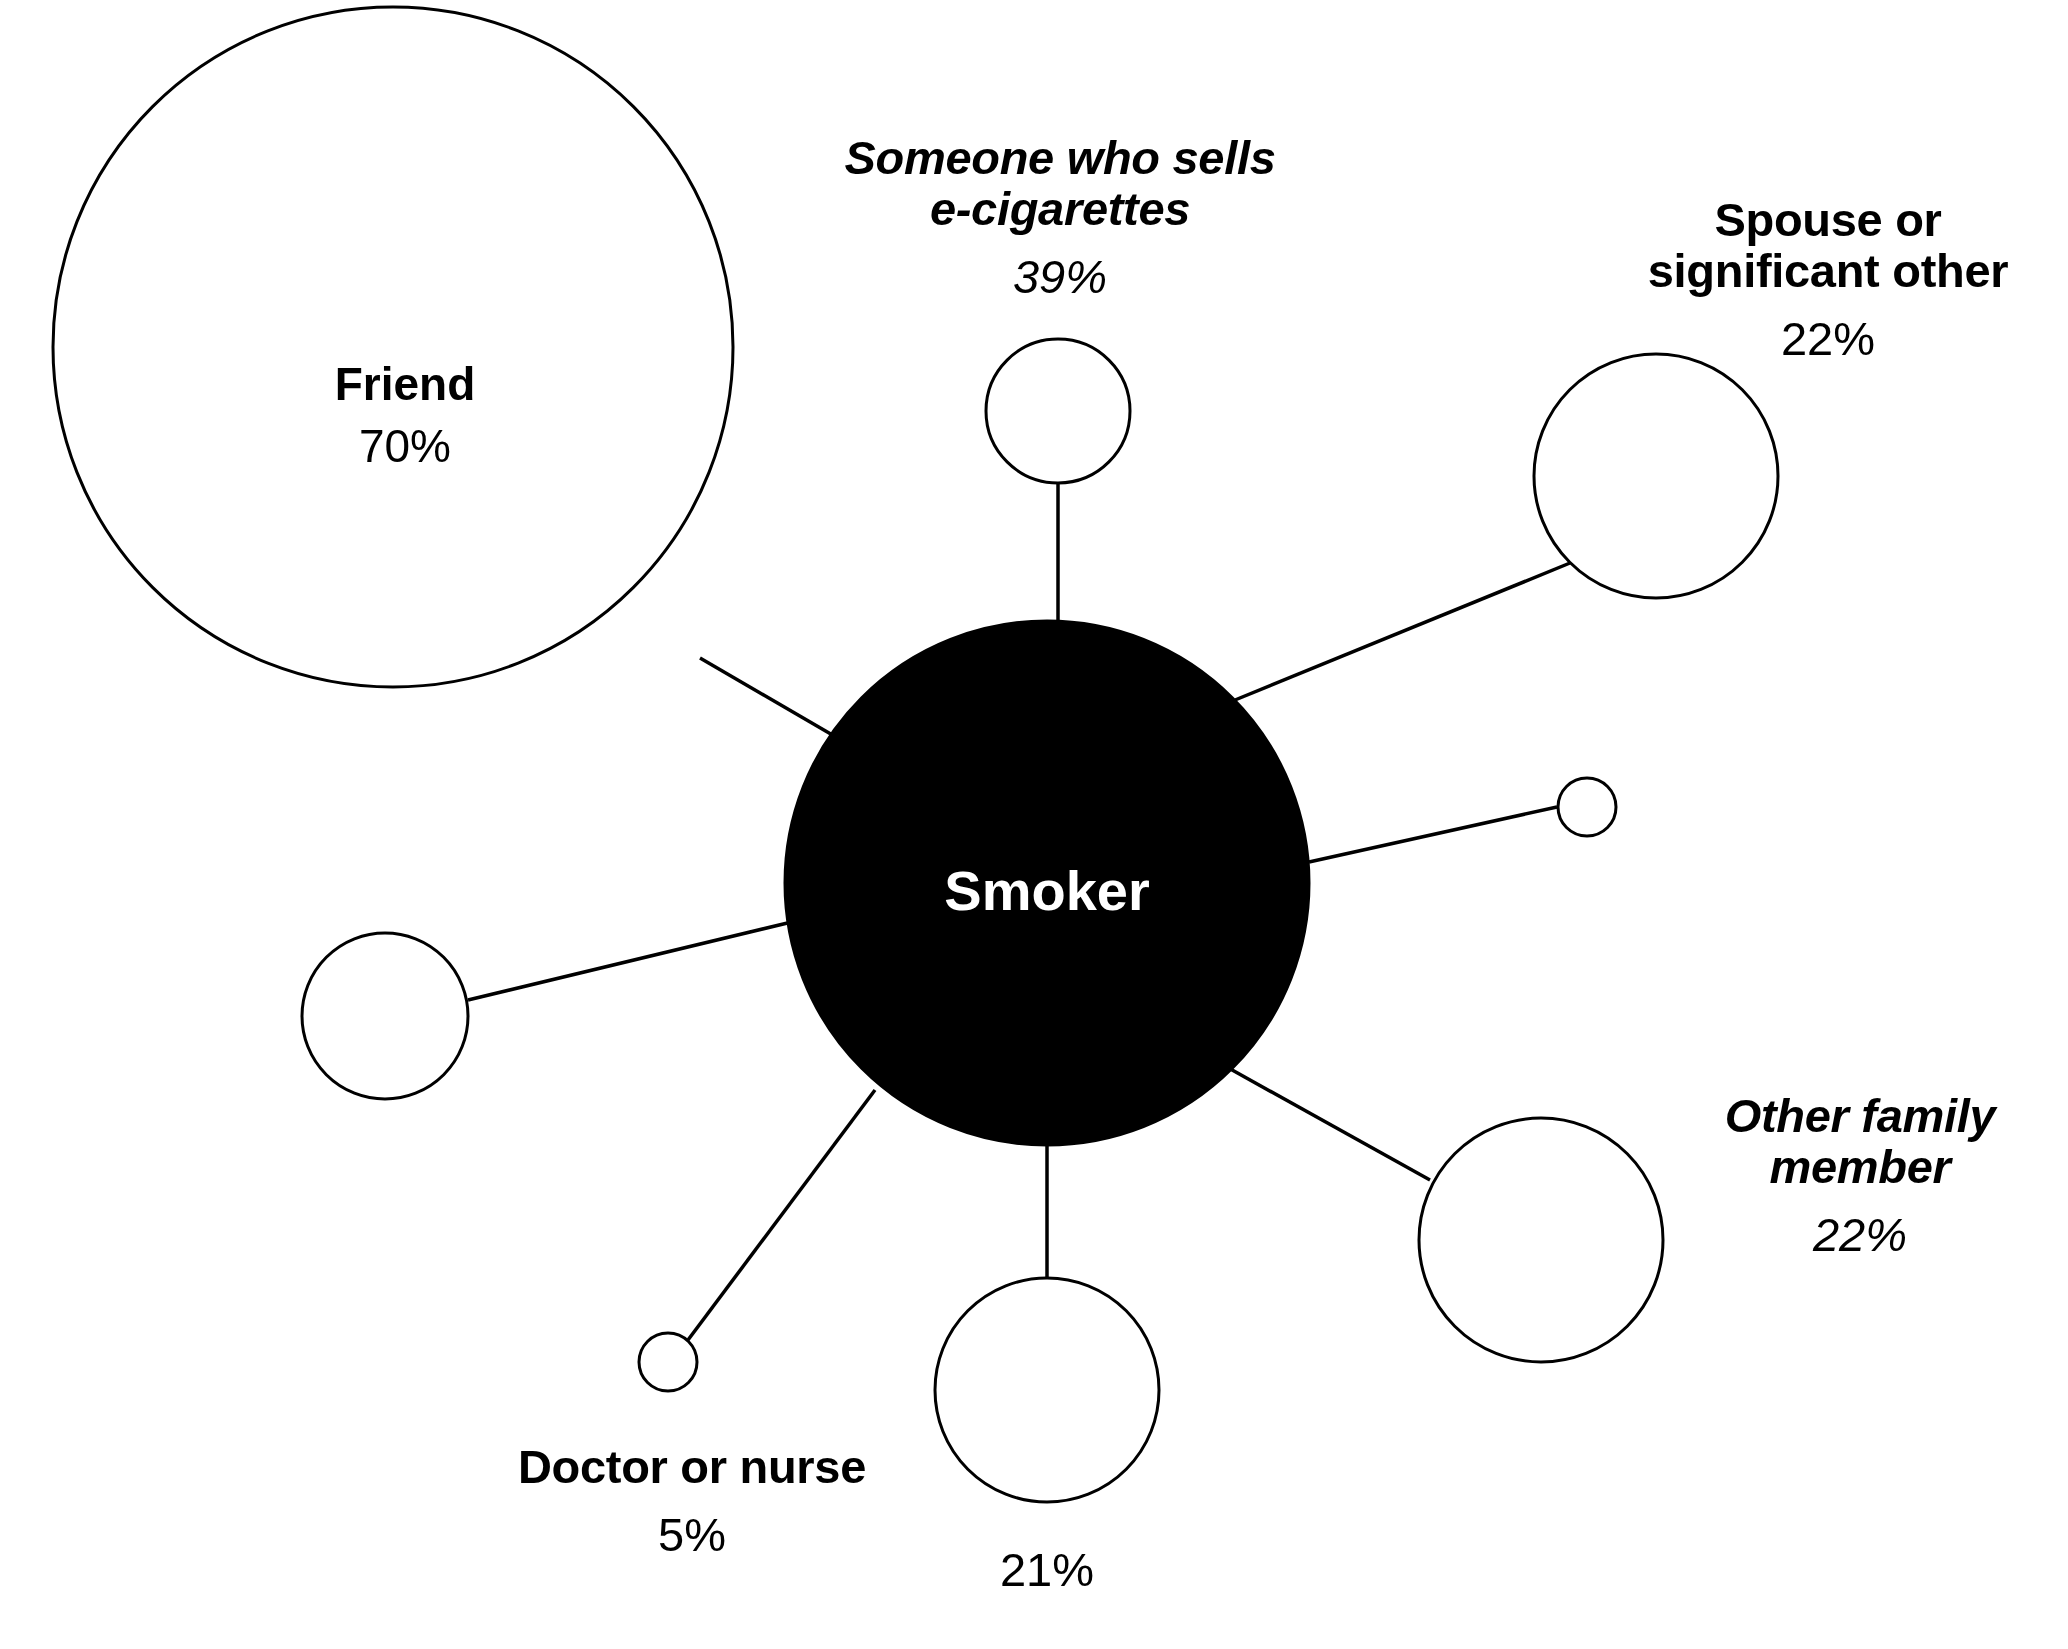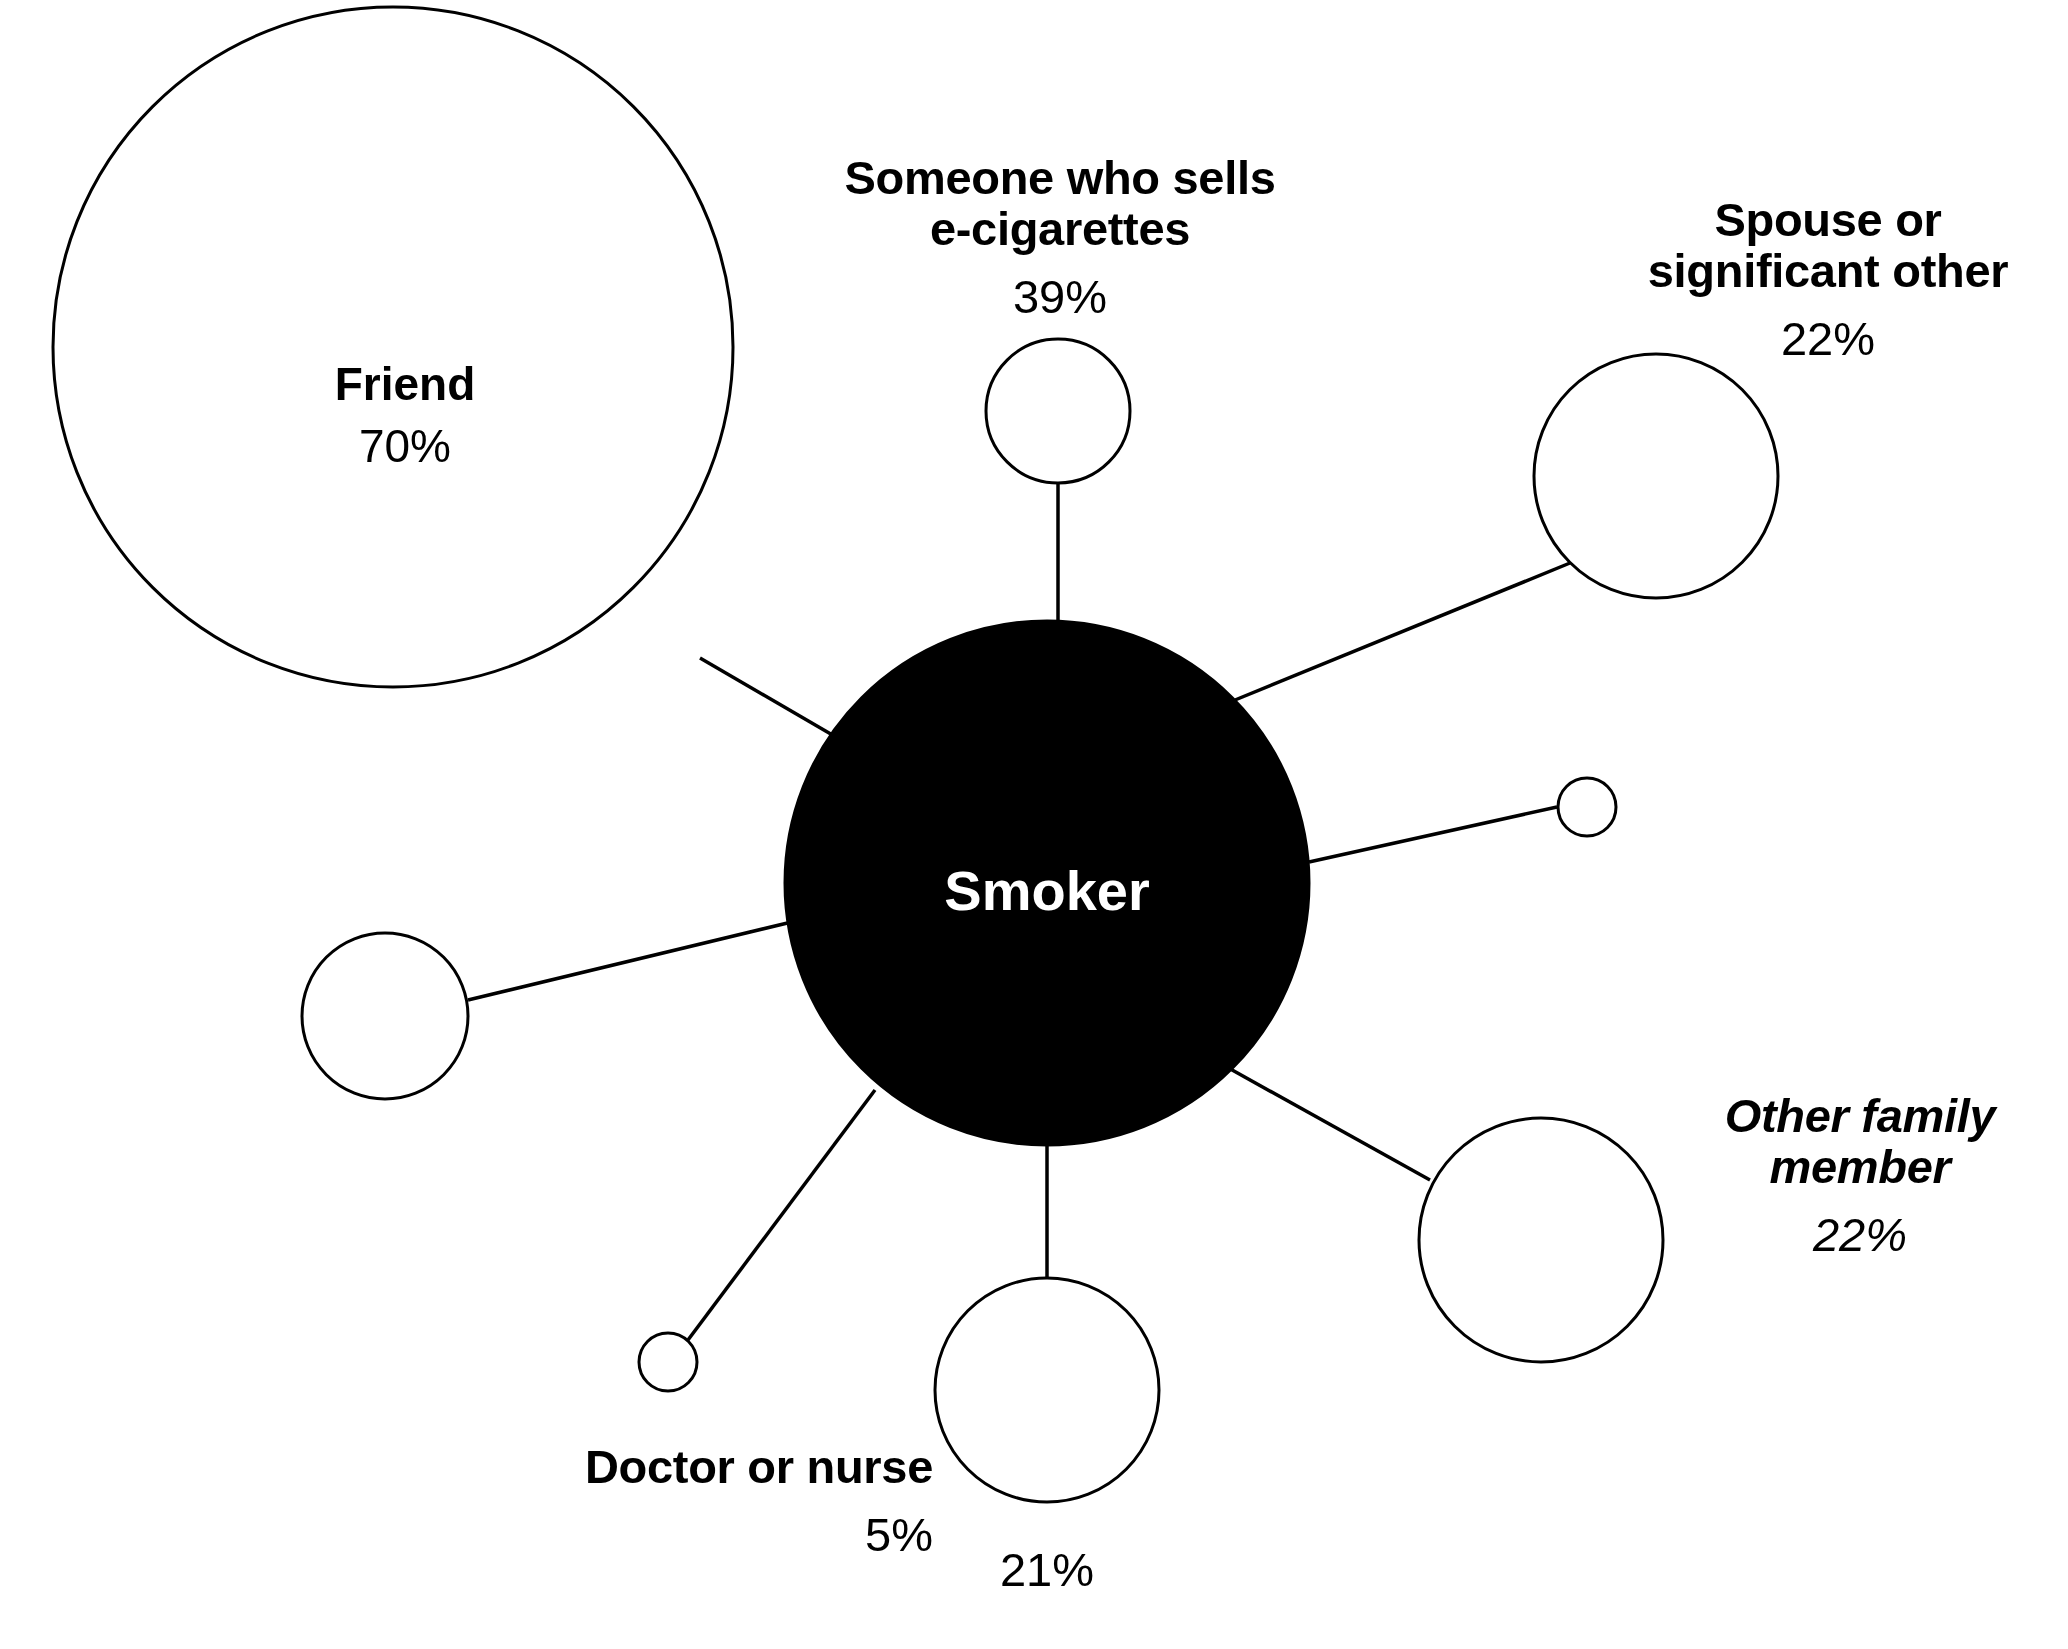--- a/index.html
+++ b/index.html
@@ -110,39 +110,39 @@
     <circle class="node-circle" cx="1587" cy="807" r="29"></circle>
     <circle class="node-circle" cx="1541" cy="1240" r="122"></circle>
     <circle class="node-circle" cx="1047" cy="1390" r="112"></circle>
     <circle class="node-circle" cx="668" cy="1362" r="29"></circle>
     <circle class="node-circle" cx="385" cy="1016" r="83"></circle>
 
     <text class="inner-label-name" x="405" y="400">Friend</text>
     <text class="inner-label-pct" x="405" y="462">70%</text>
   </svg>
 
-  <div class="ext-label" style="left:700px; top:136px; width:720px;">
+  <div class="ext-label" style="left:700px; top:116px; width:720px;font-style:italic;">
     <span class="lab-name">Someone who sells<br>e-cigarettes</span>
     <span class="lab-pct">39%</span>
   </div>
 
   <div class="ext-label" style="left:1588px; top:178px; width:480px;">
     <span class="lab-name">Spouse or<br>significant other</span>
     <span class="lab-pct">22%</span>
   </div>
 
 
   <div class="ext-label" style="left:1660px; top:1074px; width:400px;font-style:italic;">
     <span class="lab-name">Other family<br>member</span>
     <span class="lab-pct">22%</span>
   </div>
 
   <div class="ext-label" style="left:797px; top:1528px; width:500px;">
     <span class="lab-pct">21%</span>
   </div>
 
-  <div class="ext-label" style="left:403px; top:1425px; width:530px;text-align:right;">
+  <div class="ext-label" style="left:427px; top:1425px; width:530px;">
     <span class="lab-name">Doctor or nurse</span>
     <span class="lab-pct">5%</span>
   </div>
 
 
 </div>
 
 </body></html>

